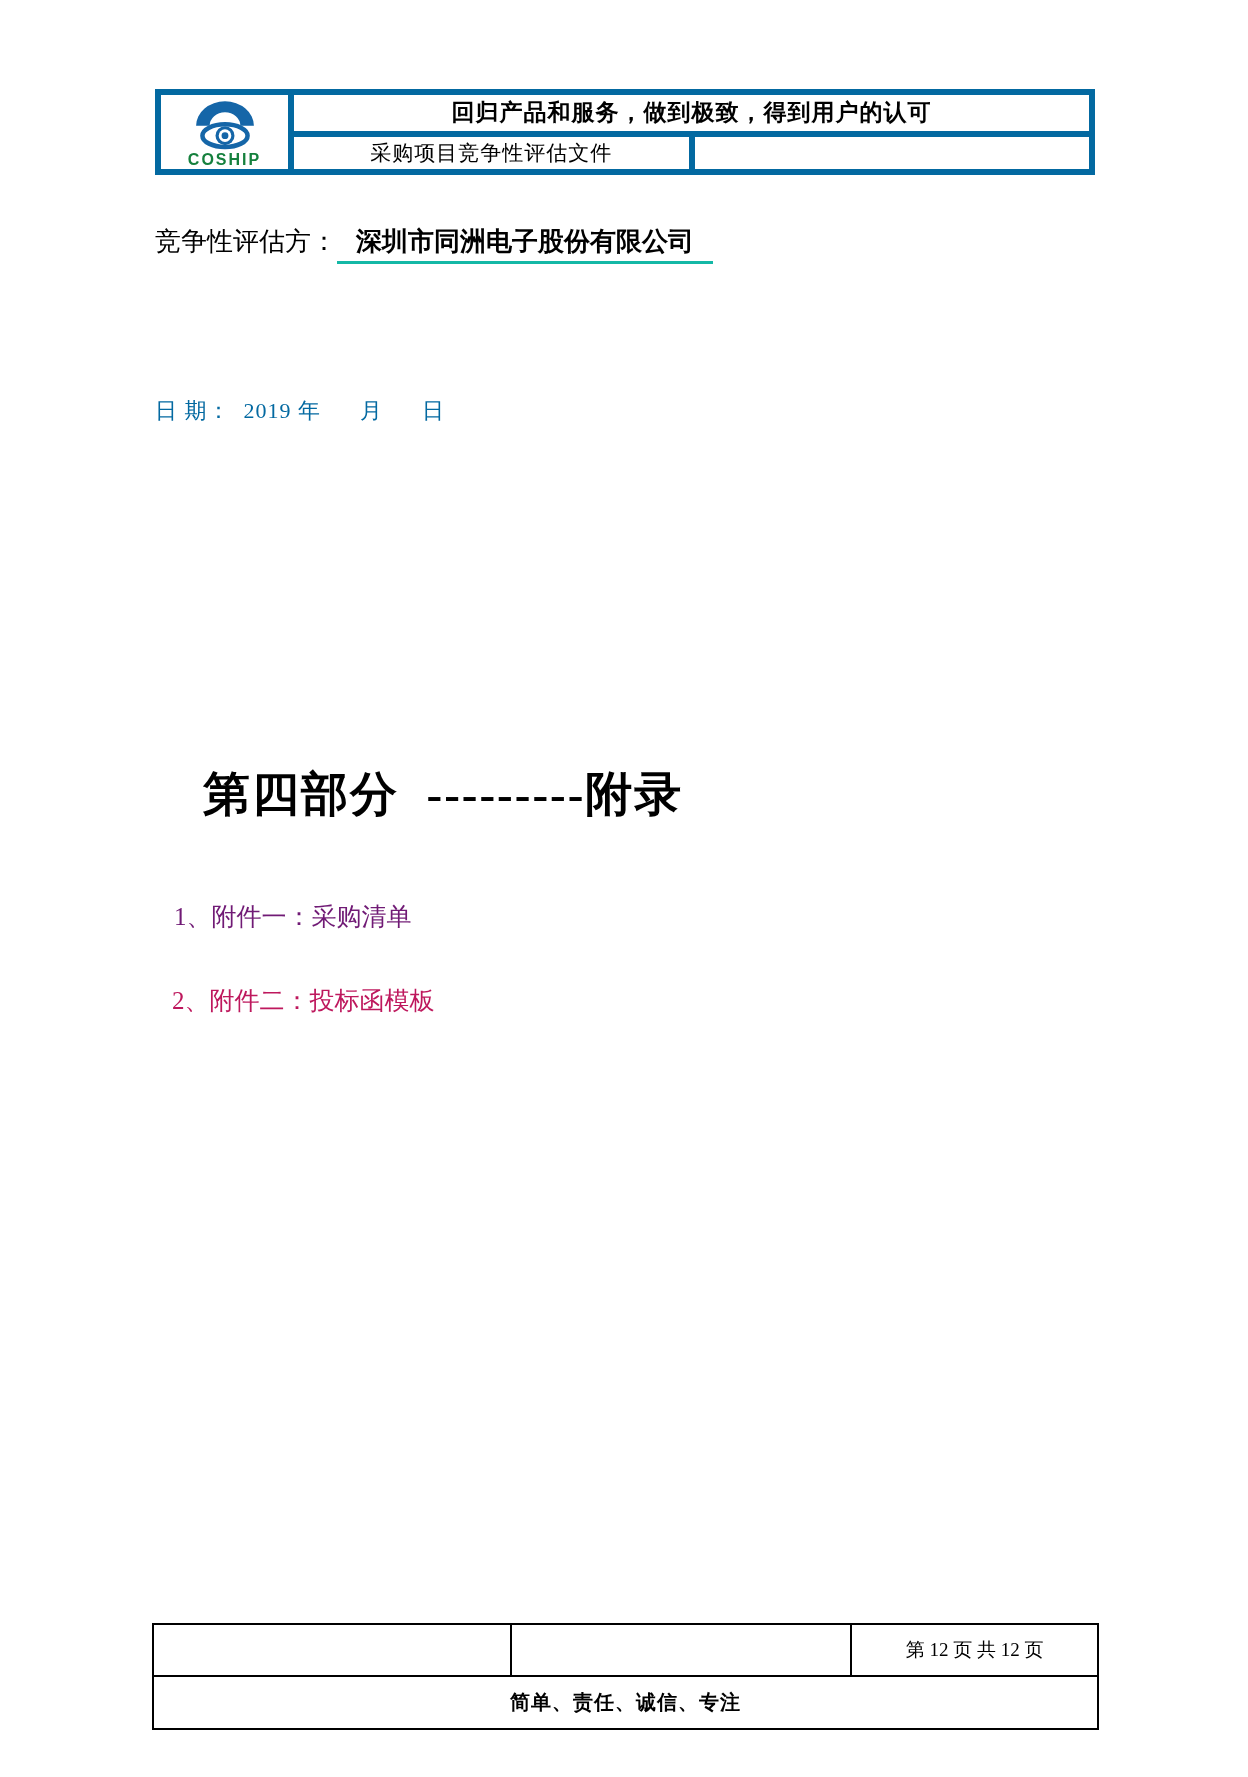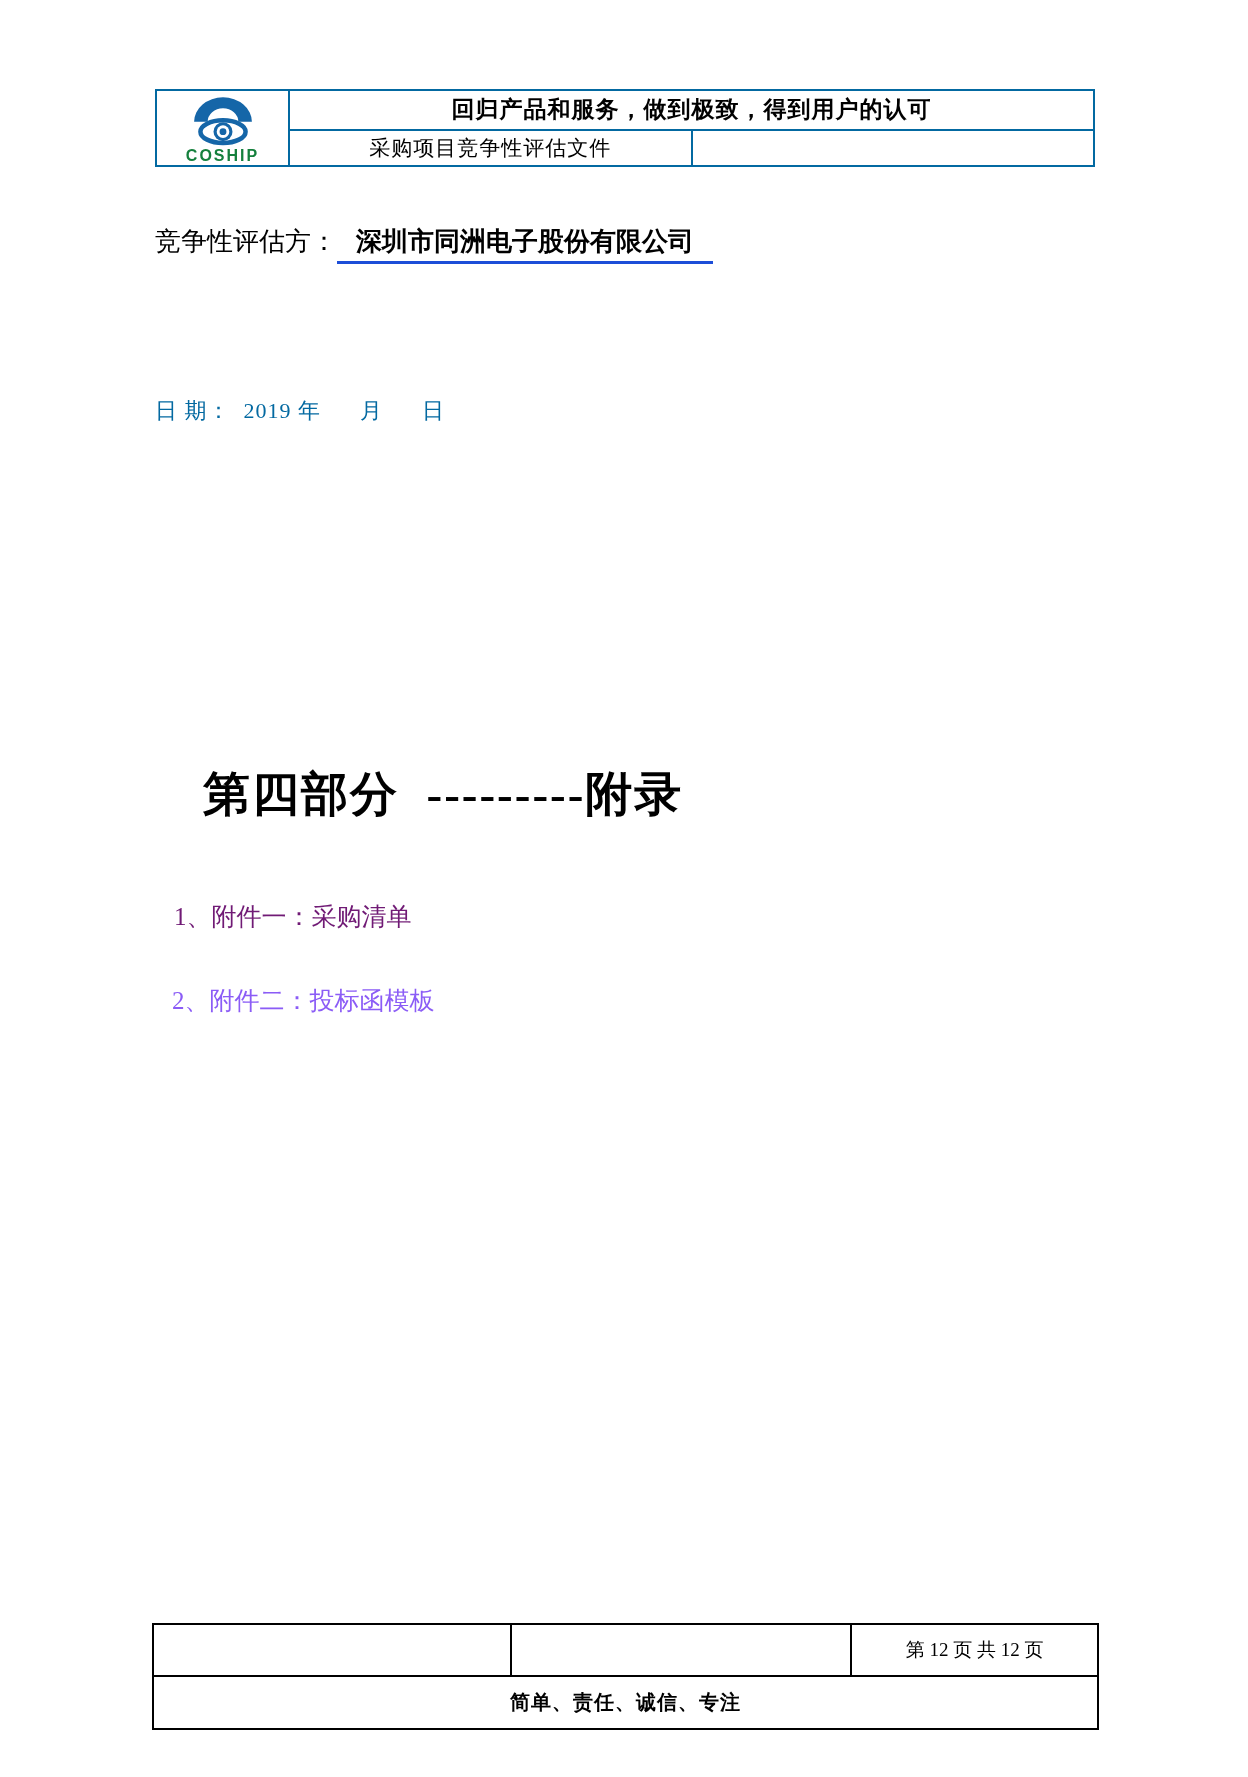--- a/index.html
+++ b/index.html
@@ -12,21 +12,21 @@
     font-family:"Liberation Serif", serif;
     color:#000;
     overflow:hidden;
   }
 
   
   .header-table {
     position:absolute; left:155px; top:89px;
     width:940px; border-collapse:collapse; table-layout:fixed;
   }
-  .header-table td { border:2px solid #0369a1; background:#fff; padding:0; vertical-align:middle; }
+  .header-table td { border:6px solid #0369a1; background:#fff; padding:0; vertical-align:middle; }
   .header-table .logo-cell { width:133px; height:74px; text-align:center; }
   .header-table .slogan-cell { height:38px; text-align:center; }
   .header-table .title-cell  { width:500px; height:35px; text-align:center; }
   .header-table .blank-cell  { width:307px; }
   .slogan-text {
     font-family:"Liberation Sans", sans-serif;
     font-weight:bold; font-size:23px; letter-spacing:1px;
   }
   .doc-title-text { font-size:21px; letter-spacing:1px; }
 
@@ -36,21 +36,21 @@
     font-family:"Liberation Sans", sans-serif;
     font-weight:bold; font-size:16px; letter-spacing:2px;
     color:#15803d; margin-top:1px;
   }
 
   
   .line { position:absolute; white-space:nowrap; }
   .line-evaluator { left:155px; top:224px; font-size:26px; }
   .evaluator-value {
     display:inline-block; width:376px; text-align:center;
-    border-bottom:3px solid #1d4ed8; font-weight:bold;
+    border-bottom:3px solid #14b8a6; font-weight:bold;
     padding-bottom:2px;
   }
   .line-signature { left:155px; top:328px; font-size:26px; }
   .signature-blank {
     display:inline-block; width:468px;
     border-bottom:3px solid #000; height:30px;
     vertical-align:bottom;
   }
   .line-date {
     left:155px; top:396px; font-size:22px;
@@ -58,21 +58,21 @@
   }
 
   .section-heading {
     position:absolute; left:203px; top:763px;
     font-size:47px; font-weight:bold; letter-spacing:2px;
     white-space:pre;
   }
 
   .attachment-item { position:absolute; font-size:25px; white-space:pre; }
   .attachment-1 { left:174px; top:900px; color:#701a75; }
-  .attachment-2 { left:172px; top:984px; color:#8b5cf6; }
+  .attachment-2 { left:172px; top:984px; color:#be185d; }
 
   
   .footer-table {
     position:absolute; left:152px; top:1623px;
     width:945px; border-collapse:collapse; table-layout:fixed;
   }
   .footer-table td { border:2px solid #000; background:#fff; padding:12px; vertical-align:middle; }
   .footer-cell-1 { width:358px; height:26px; }
   .footer-cell-2 { width:340px; }
   .footer-cell-3 { width:247px; text-align:center; }

